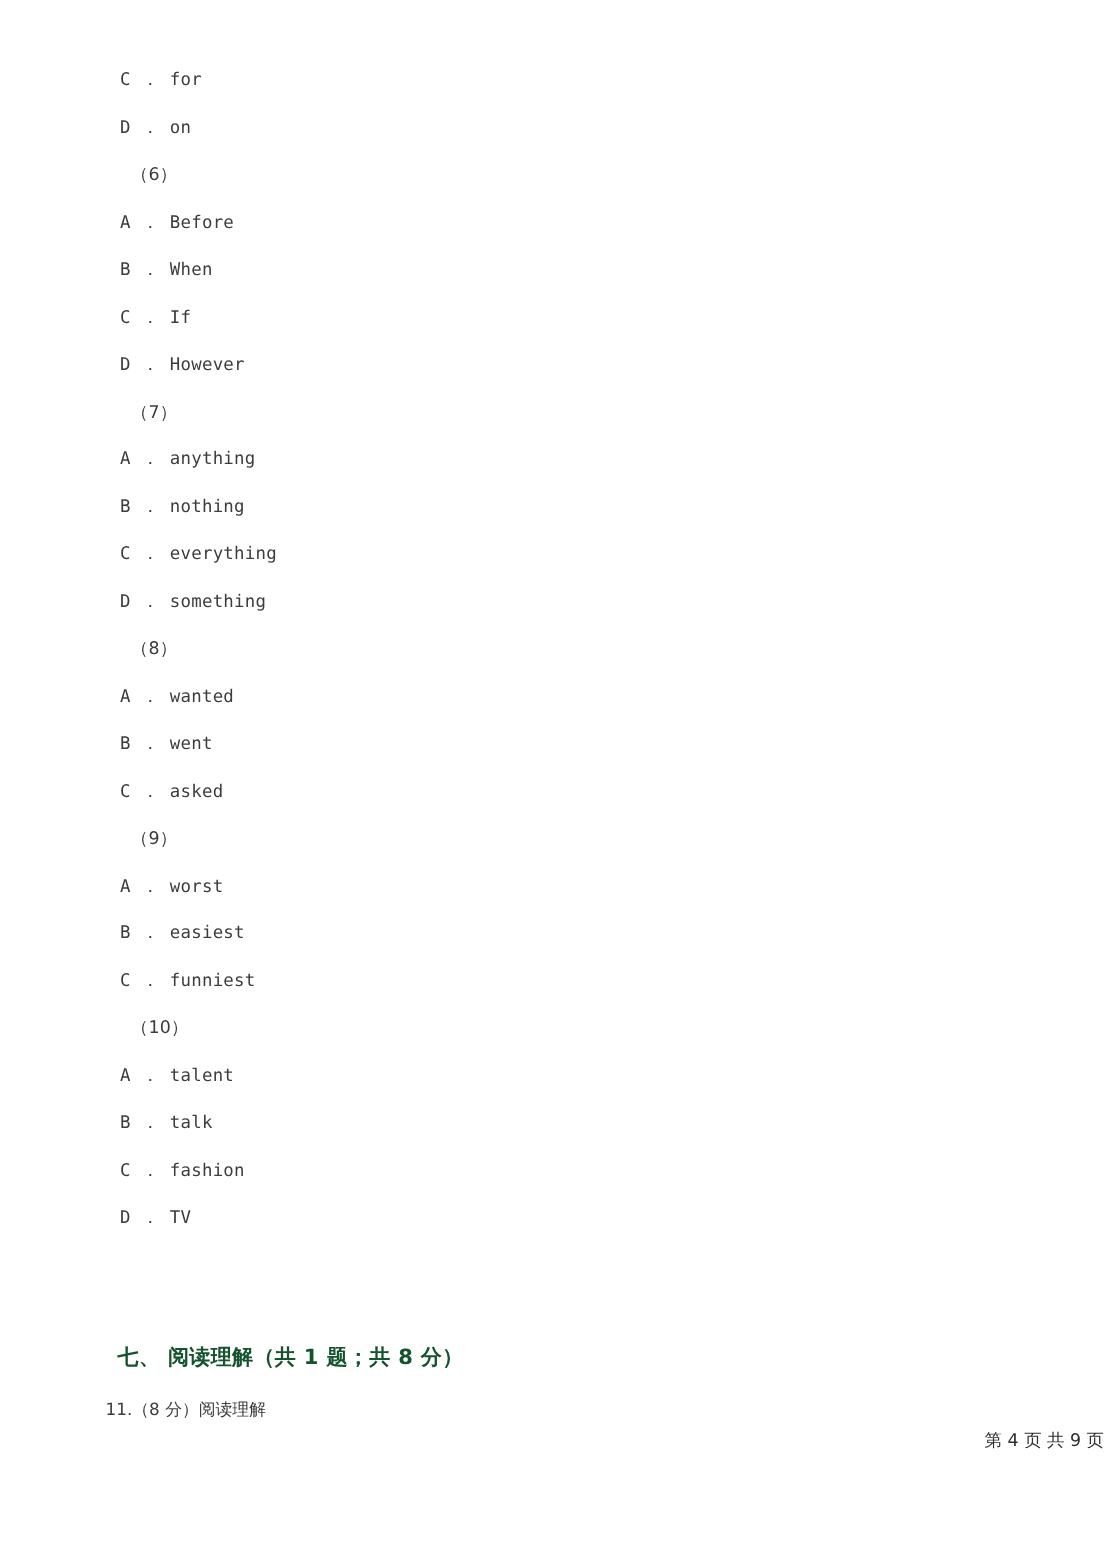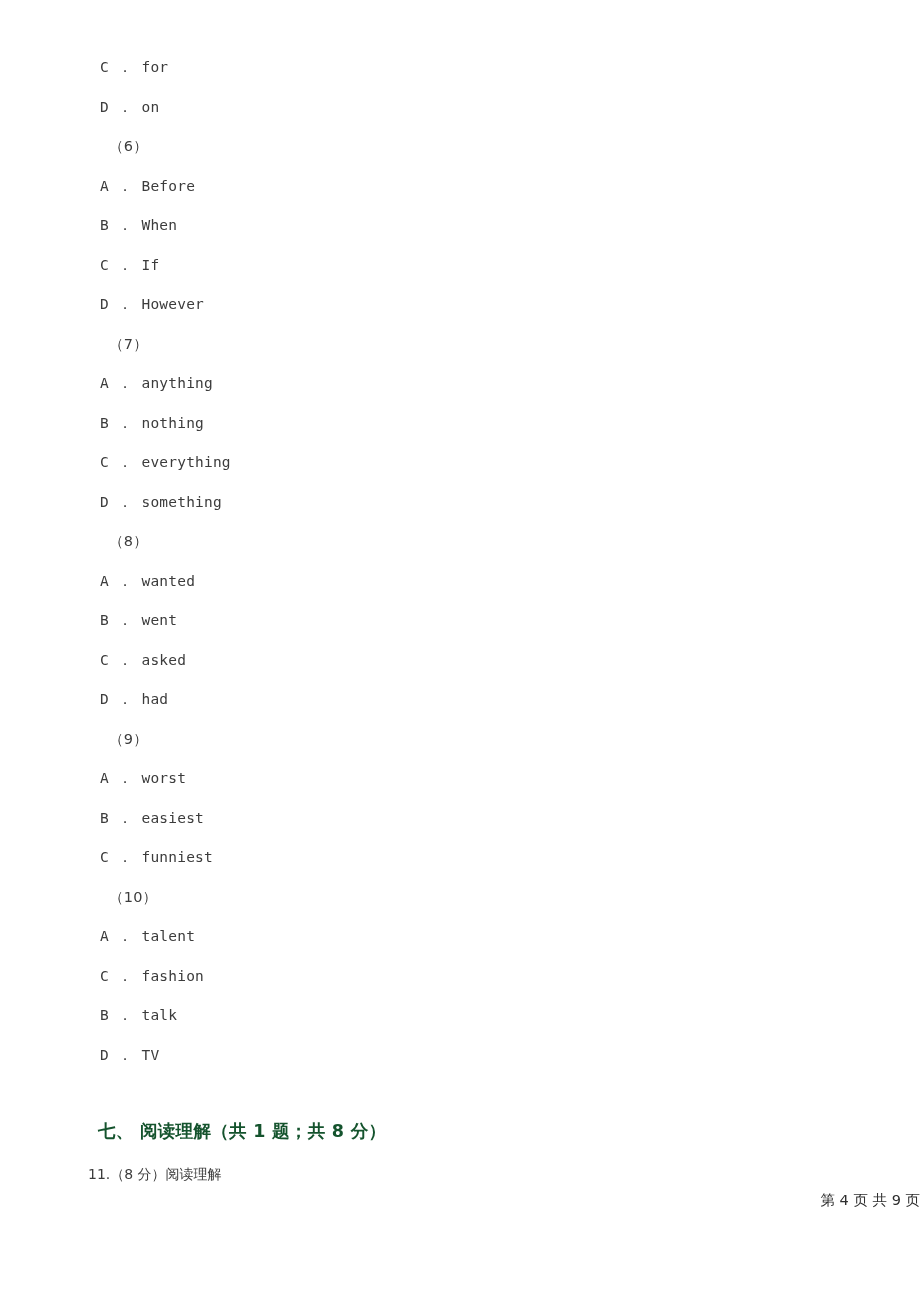--- a/index.html
+++ b/index.html
@@ -109,29 +109,28 @@
       <div class="line option">D ． However</div>
       <div class="line marker">（7）</div>
       <div class="line option">A ． anything</div>
       <div class="line option">B ． nothing</div>
       <div class="line option">C ． everything</div>
       <div class="line option">D ． something</div>
       <div class="line marker">（8）</div>
       <div class="line option">A ． wanted</div>
       <div class="line option">B ． went</div>
       <div class="line option">C ． asked</div>
-      <div class="line option">D ． had</div>
       <div class="line marker">（9）</div>
       <div class="line option">A ． worst</div>
       <div class="line option">B ． easiest</div>
       <div class="line option">C ． funniest</div>
       <div class="line marker">（10）</div>
       <div class="line option">A ． talent</div>
+      <div class="line option">B ． talk</div>
       <div class="line option">C ． fashion</div>
-      <div class="line option">B ． talk</div>
       <div class="line option">D ． TV</div>
     </div>
 
   <div class="section-heading">七、 阅读理解（共 1 题；共 8 分）</div>
 
   <div class="question-line">11.（8 分）阅读理解</div>
 
   <div class="page-footer">第 4 页 共 9 页</div>
 
 </div>

